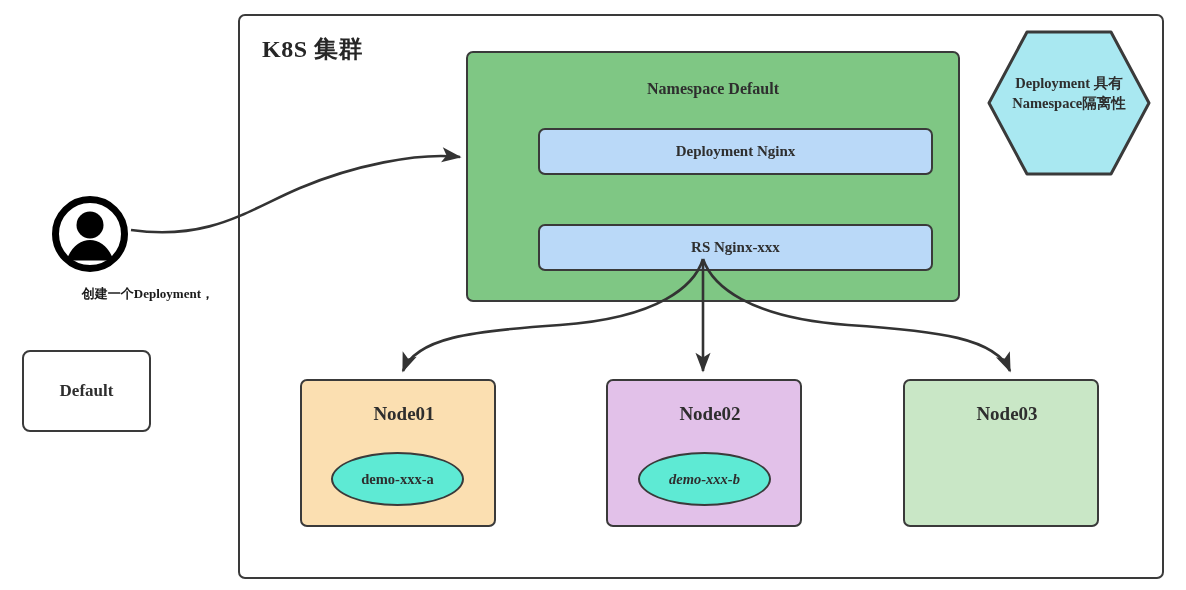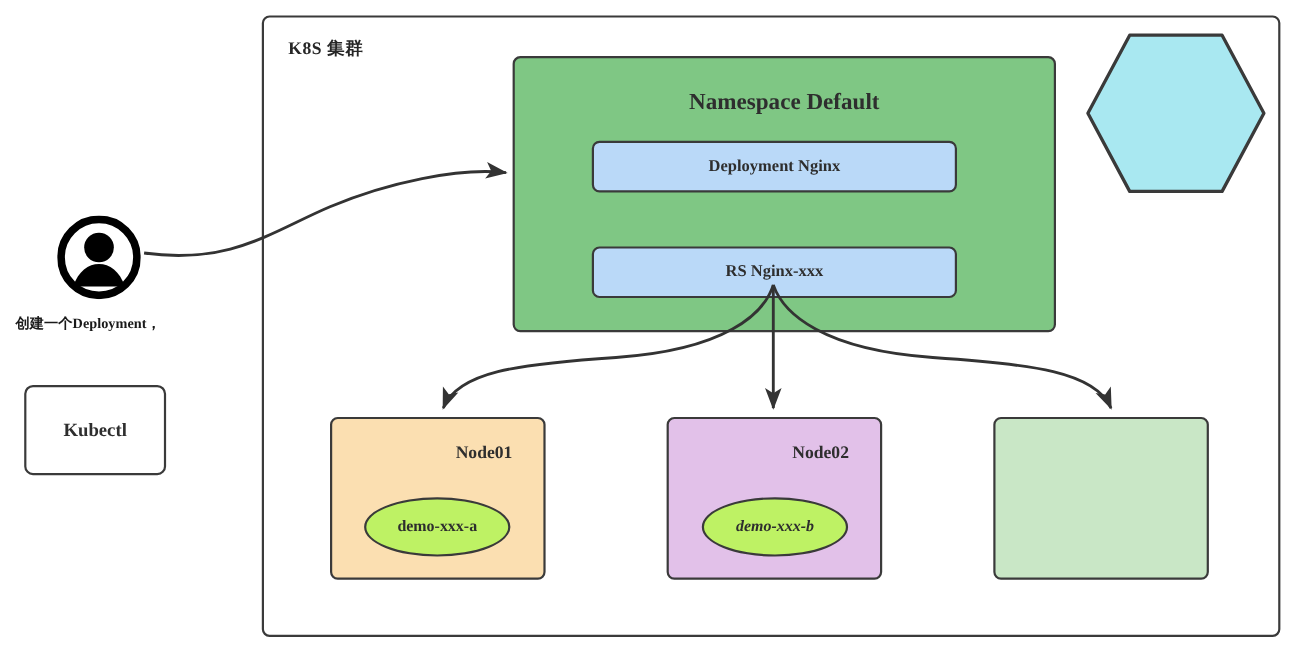--- a/index.html
+++ b/index.html
@@ -34,21 +34,21 @@
     height: 565px;
     border: 2.5px solid #3a3a3a;
     border-radius: 7px;
     background: #ffffff;
     box-sizing: border-box;
   }
   #cluster-title {
     position: absolute;
     left: 262px;
     top: 36px;
-    font-size: 16px;
+    font-size: 24px;
     font-weight: bold;
     color: #262626;
     letter-spacing: 0.5px;
   }
   
   #namespace-box {
     position: absolute;
     left: 466px;
     top: 51px;
     width: 494px;
@@ -56,27 +56,27 @@
     background: #7fc784;
     border: 2.5px solid #3a3a3a;
     border-radius: 7px;
     box-sizing: border-box;
   }
   #namespace-title {
     position: absolute;
     left: 466px;
     top: 80px;
     width: 494px;
-    font-size: 21px;
+    font-size: 16px;
   }
   
   .blue-box {
     position: absolute;
     left: 538px;
-    width: 332px;
+    width: 395px;
     height: 47px;
     background: #bad9f8;
     border: 2.5px solid #3a3a3a;
     border-radius: 7px;
     box-sizing: border-box;
     display: flex;
     align-items: center;
     justify-content: center;
     font-size: 15px;
   }
@@ -107,33 +107,32 @@
     border-radius: 7px;
     box-sizing: border-box;
   }
   #node01-box { left: 300px; top: 379px; background: #fbdfb1; }
   #node02-box { left: 606px; top: 379px; background: #e2c1e9; }
   #node03-box { left: 903px; top: 379px; background: #c9e7c6; }
   .node-title {
     position: absolute;
     width: 208px;
     top: 403px;
-    font-size: 16px;
-    padding-left: 36px;
+    font-size: 19px;
   }
   #node01-title { left: 300px; }
   #node02-title { left: 606px; }
   #node03-title { left: 903px; }
   
   .pod-ellipse {
     position: absolute;
     width: 133px;
     height: 54px;
     top: 452px;
-    background: #bef264;
+    background: #5eead4;
     border: 2.5px solid #3a3a3a;
     border-radius: 50%;
     box-sizing: border-box;
     display: flex;
     align-items: center;
     justify-content: center;
     font-size: 14.5px;
   }
   #pod-a { left: 331px; }
   #pod-b { left: 638px; font-style: italic; }
@@ -157,21 +156,21 @@
   
   #user-caption {
     position: absolute;
     left: 14px;
     top: 285px;
     width: 200px;
     font-size: 13px;
     font-weight: bold;
     color: #1a1a1a;
     line-height: 1.45;
-    text-align: left;
+    text-align: right;
   }
   #user-icon {
     position: absolute;
     left: 52px;
     top: 196px;
     width: 76px;
     height: 76px;
   }
   
   #connectors {
@@ -196,45 +195,50 @@
 
   <div id="deployment-box" class="blue-box node-label">Deployment Nginx</div>
 
   <div id="rs-box" class="blue-box node-label">RS Nginx-xxx</div>
 
   <div id="hexagon-wrap">
     <svg width="166" height="148" viewBox="0 0 166 148">
       <polygon points="41,3 125,3 163,74 125,145 41,145 3,74" fill="#a9e8f1" stroke="#3a3a3a" stroke-width="3" stroke-linejoin="round"></polygon>
     </svg>
   </div>
+  <div id="hexagon-label" class="node-label">
+    <div>Deployment 具有</div>
+    <div>Namespace隔离性</div>
+  </div>
 
   <div id="node01-box" class="node-box"></div>
   <div id="node01-title" class="node-title node-label">Node01</div>
   <div id="pod-a" class="pod-ellipse node-label">demo-xxx-a</div>
 
   <div id="node02-box" class="node-box"></div>
   <div id="node02-title" class="node-title node-label">Node02</div>
   <div id="pod-b" class="pod-ellipse node-label">demo-xxx-b</div>
 
   <div id="node03-box" class="node-box"></div>
+  <div id="node03-title" class="node-title node-label">Node03</div>
 
   <div id="user-icon">
     <svg width="76" height="76" viewBox="0 0 76 76">
       <circle cx="38" cy="38" r="34.5" fill="none" stroke="#000000" stroke-width="7"></circle>
       <circle cx="38" cy="29" r="13.5" fill="#000000"></circle>
       <path d="M14.5 64.5 C19,50.5 28.5,44 38,44 C47.5,44 57,50.5 61.5,64.5 Z" fill="#000000"></path>
       <circle cx="38" cy="38" r="31" fill="none" stroke="#000000" stroke-width="0"></circle>
     </svg>
   </div>
 
   <div id="user-caption">
     <div>创建一个Deployment，</div>
   </div>
 
-  <div id="kubectl-box" class="node-label">Kubectl</div>
+  <div id="kubectl-box" class="node-label">Default</div>
 
   <svg id="connectors">
     <defs>
       <marker id="arrowhead" markerWidth="9" markerHeight="9" refX="7.4" refY="3.2" orient="auto" markerUnits="strokeWidth">
         <path d="M0.4,0.3 L8,3.2 L0.4,6.1 L2.2,3.2 Z" fill="#333333"></path>
       </marker>
     </defs>
 
     <path d="M131,230 C210,241 248,210 300,188 C352,166 418,152 460,157" fill="none" stroke="#333333" stroke-width="2.6" marker-end="url(#arrowhead)"></path>
 

